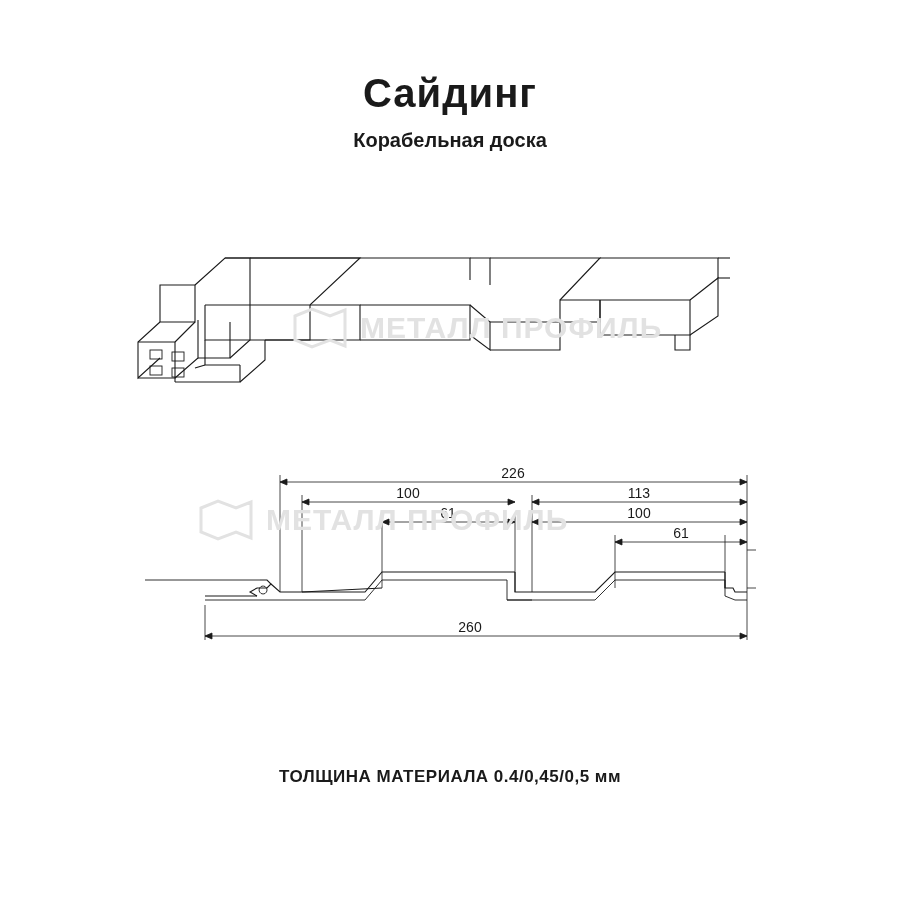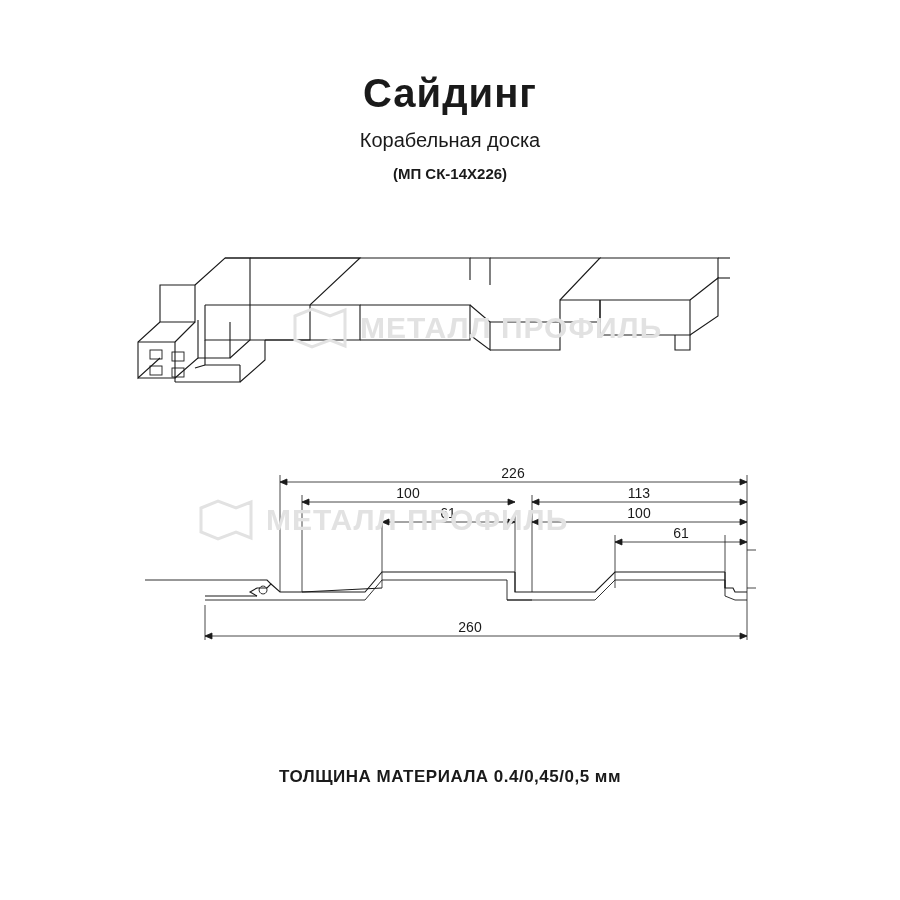--- a/index.html
+++ b/index.html
@@ -28,21 +28,21 @@
   .title {
     font-size: 40px;
     font-weight: bold;
     letter-spacing: 1px;
     line-height: 46px;
     margin: 0;
     color: #1a1a1a;
   }
   .subtitle {
     font-size: 20px;
-    font-weight: normal;
+    font-weight: bold;
     line-height: 28px;
     margin-top: 10px;
     color: #1a1a1a;
   }
   .code {
     font-size: 15px;
     font-weight: bold;
     line-height: 24px;
     margin-top: 8px;
     color: #1a1a1a;
@@ -99,21 +99,20 @@
   }
 </style>
 </head>
 <body>
 
 <div id="page">
 
   <div class="header">
     <div class="title">Сайдинг</div>
     <div class="subtitle">Корабельная доска</div>
-    <div class="code">(МП СК-14Х226)</div>
   </div>
 
   <div class="drawing" id="iso-drawing">
     <svg width="900" height="180" viewBox="0 0 900 180" aria-hidden="true">
       <g>
 
         <path class="ln" d="M195,55 L225,28 L360,28 L360,28"></path>
 
         <path class="ln" d="M225,28 L250,28 L250,60"></path>
         <path class="ln" d="M250,28 L360,28 L310,75 L205,75"></path>

